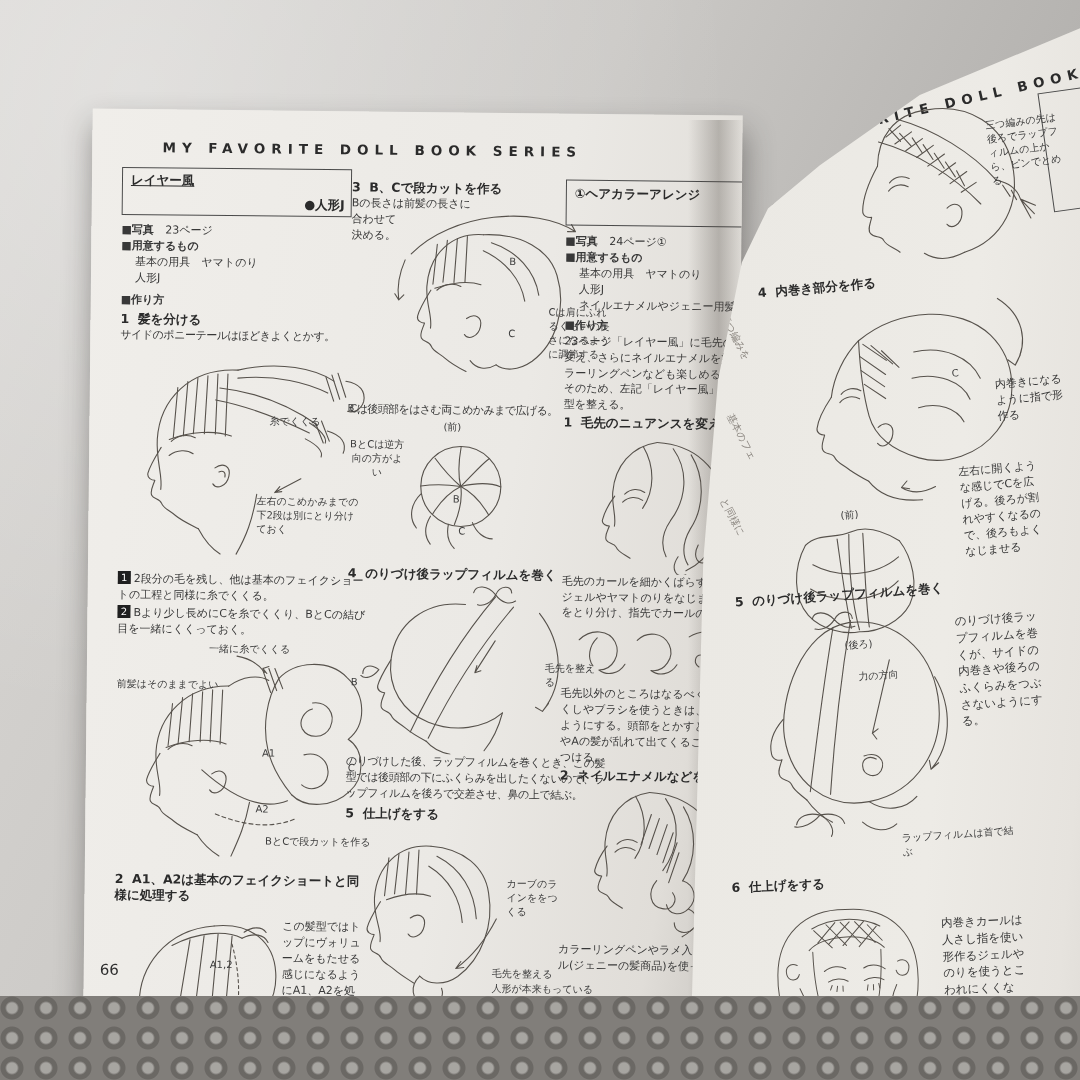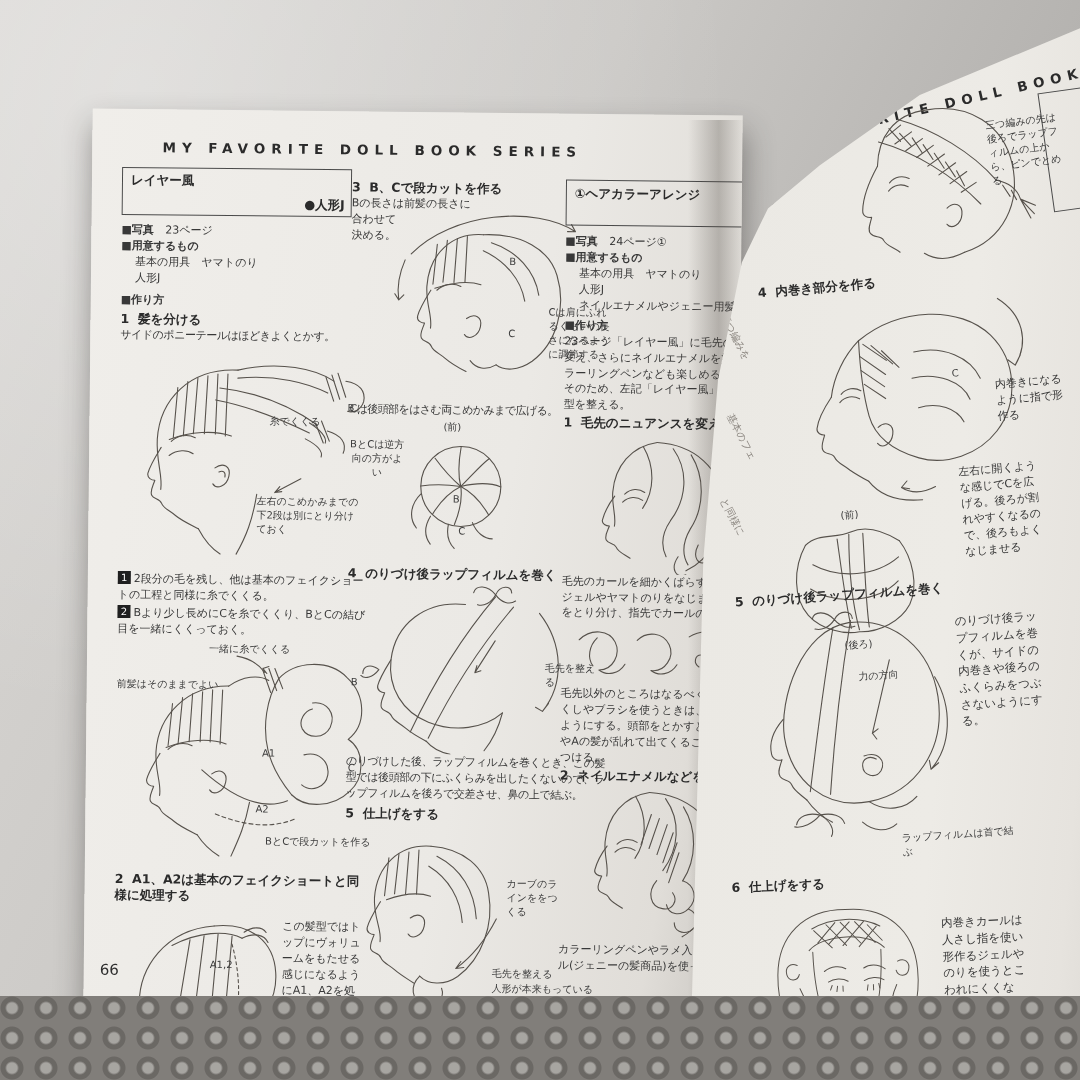--- a/index.html
+++ b/index.html
@@ -34,21 +34,21 @@
 </style>
 </head>
 <body>
 
 <div class="abs page" style="left:88px;top:112px;width:650px;height:902px;transform:rotate(0.6deg);box-shadow:2px 16px 30px rgba(40,38,35,.45);overflow:hidden;">
 
   <div class="abs series" style="left:0;top:30px;width:560px;text-align:center;">MY FAVORITE DOLL BOOK SERIES</div>
 
   <div class="abs" style="left:30px;top:58px;width:252px;">
     <div class="tbox" style="width:228px;height:46px;">
-      <div class="h" style="position:absolute;left:8px;top:4px;">レイヤー風</div>
+      <div class="h" style="position:absolute;left:8px;top:4px;text-decoration:underline;">レイヤー風</div>
       <div class="h" style="position:absolute;right:6px;bottom:3px;">●人形J</div>
     </div>
     <div class="t nw" style="margin-top:7px;">
       <span class="b">■写真</span>
       <span style="margin-left:8px;">23ページ</span>
     </div>
     <div class="t b nw">■用意するもの</div>
     <div class="t nw" style="margin-left:14px;">基本の用具　ヤマトのり</div>
     <div class="t nw" style="margin-left:14px;">人形J</div>
     <div class="t b nw" style="margin-top:6px;">■作り方</div>

